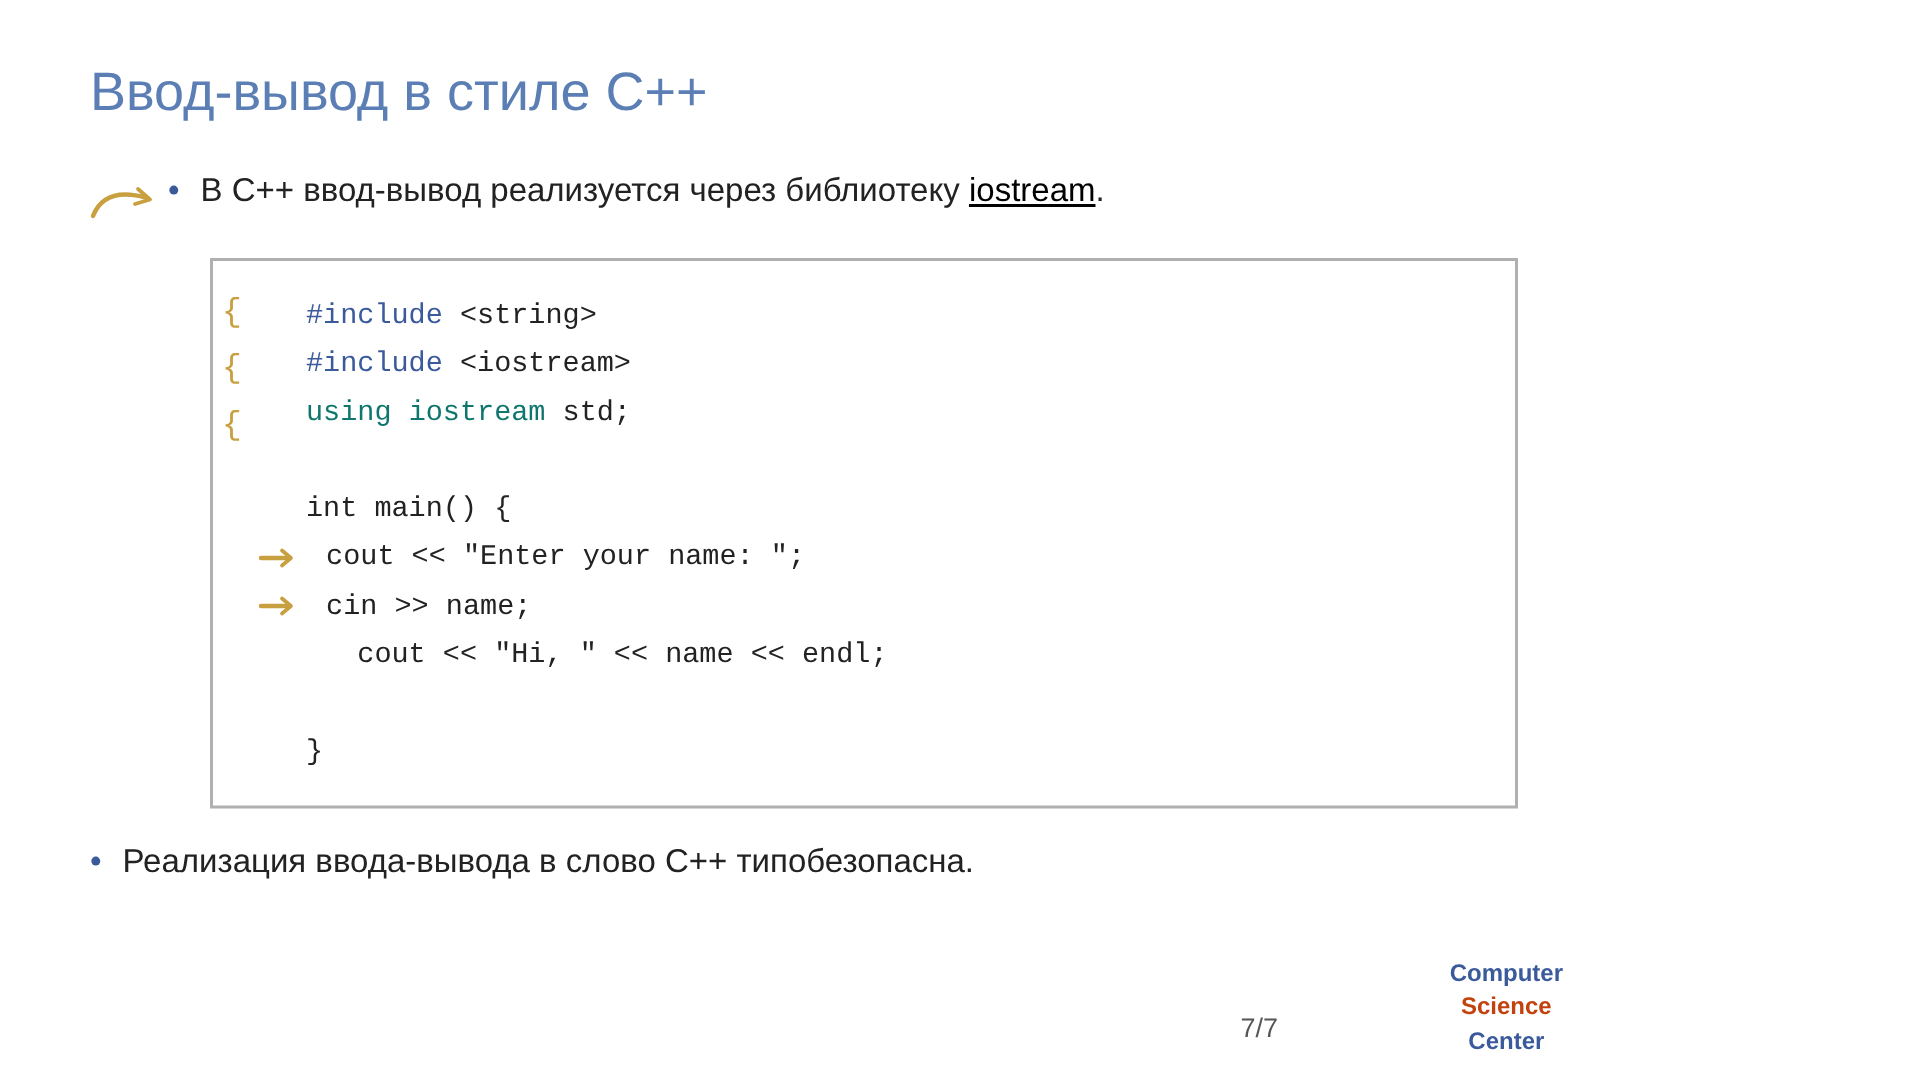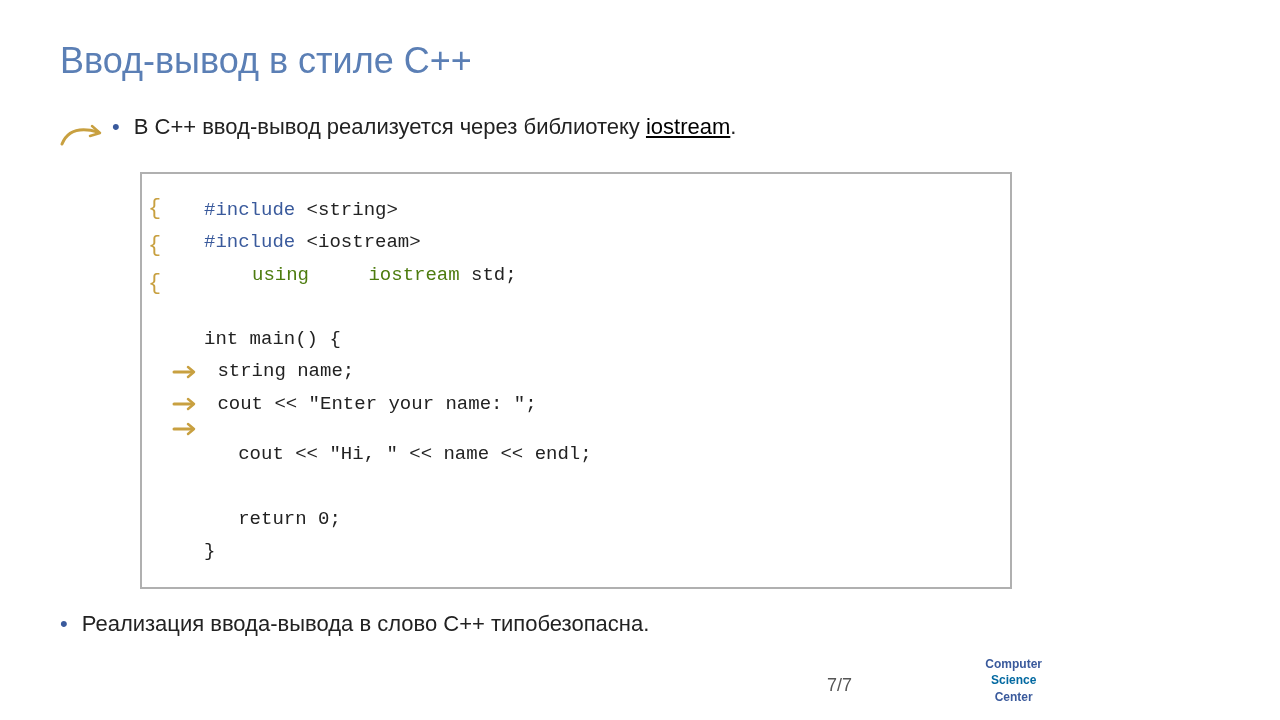--- a/index.html
+++ b/index.html
@@ -76,22 +76,21 @@
       display: inline-block;
       width: 32px;
     }
 
     .kw-blue {
       color: #3a5a9c;
       text-align: center;
     }
 
     .kw-orange {
-      color: #4d7c0f;
-      margin-left: 48px;
+      color: #0f766e;
     }
 
     .code-normal {
       color: #222222;
     }
 
     .code-comment {
       color: #6aaa6a;
     }
 
@@ -107,32 +106,32 @@
       right: 220px;
       font-size: 18px;
       color: #555;
     }
 
     .logo-area {
       position: absolute;
       bottom: 14px;
       right: 30px;
       text-align: center;
-      font-size: 12px;
+      font-size: 16px;
       color: #888;
       line-height: 1.4;
     }
 
     .logo-computer {
       color: #3a5a9c;
       font-weight: bold;
     }
 
     .logo-science {
-      color: #0369a1;
+      color: #c2410c;
       font-weight: bold;
     }
 
     .logo-center {
       color: #3a5a9c;
       font-weight: bold;
       text-align: center;
     }
   </style>
 </head>
@@ -184,60 +183,48 @@
       <span class="code-normal">&nbsp;std;</span>
     </div>
 
     <div class="code-line">&nbsp;</div>
 
     <div class="code-line">
       <span class="code-arrow-spacer"></span>
       <span class="code-normal">int main() {</span>
     </div>
 
-    <div class="code-line">
-      <span style="display:inline-flex;align-items:center;margin-right:4px;">
-        <svg width="30" height="18" viewBox="0 0 30 18">
-            <path d="M2 9 L20 9" stroke="#c8a040" stroke-width="3" stroke-linecap="round"></path>
-            <path d="M16 4 L22 9 L16 14" stroke="#c8a040" stroke-width="2.5" fill="none" stroke-linecap="round" stroke-linejoin="round"></path>
-          </svg>
-      </span>
-      <span class="code-normal">&nbsp;string name;</span>
-    </div>
 
     <div class="code-line">
       <span style="display:inline-flex;align-items:center;margin-right:4px;">
         <svg width="30" height="18" viewBox="0 0 30 18">
             <path d="M2 9 L20 9" stroke="#c8a040" stroke-width="3" stroke-linecap="round"></path>
             <path d="M16 4 L22 9 L16 14" stroke="#c8a040" stroke-width="2.5" fill="none" stroke-linecap="round" stroke-linejoin="round"></path>
           </svg>
       </span>
       <span class="code-normal">&nbsp;cout &lt;&lt; "Enter your name: ";</span>
     </div>
 
     <div class="code-line">
       <span style="display:inline-flex;align-items:center;margin-right:4px;">
         <svg width="30" height="18" viewBox="0 0 30 18">
             <path d="M2 9 L20 9" stroke="#c8a040" stroke-width="3" stroke-linecap="round"></path>
             <path d="M16 4 L22 9 L16 14" stroke="#c8a040" stroke-width="2.5" fill="none" stroke-linecap="round" stroke-linejoin="round"></path>
           </svg>
       </span>
+      <span class="code-normal">&nbsp;cin &gt;&gt; name;</span>
     </div>
 
     <div class="code-line">
       <span class="code-arrow-spacer"></span>
       <span class="code-normal">&nbsp;&nbsp;&nbsp;cout &lt;&lt; "Hi, " &lt;&lt; name &lt;&lt; endl;</span>
     </div>
 
     <div class="code-line">&nbsp;</div>
 
-    <div class="code-line">
-      <span class="code-arrow-spacer"></span>
-      <span class="code-normal">&nbsp;&nbsp;&nbsp;return 0;</span>
-    </div>
 
     <div class="code-line">
       <span class="code-arrow-spacer"></span>
       <span class="code-normal">}</span>
     </div>
   </div>
 
   <div class="bottom-bullet">
     <span class="bullet-dot" style="color:#3a5a9c;">•</span>
     <span class="bullet-text">Реализация ввода-вывода в слово С++ типобезопасна.</span>

